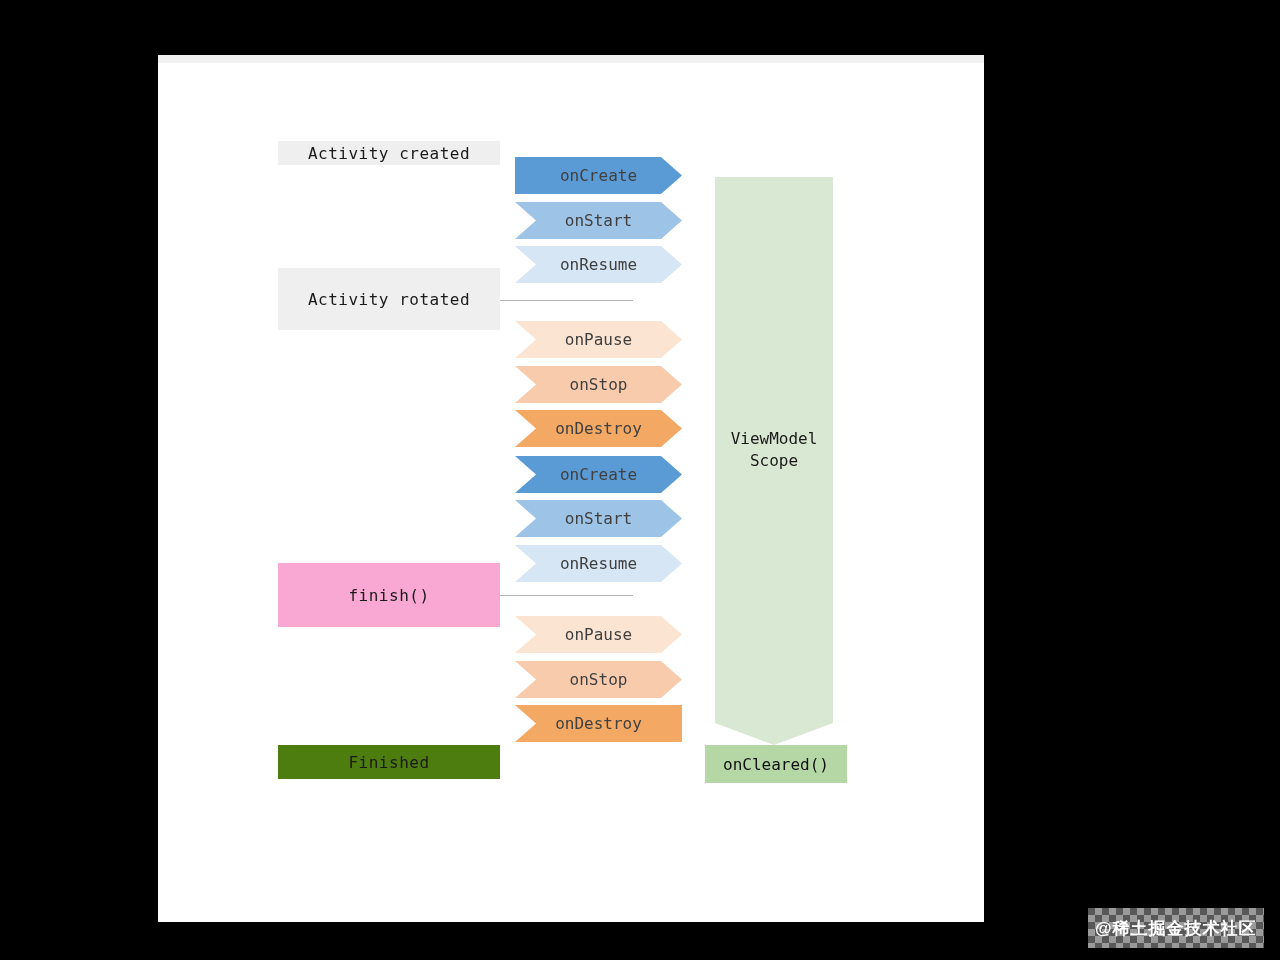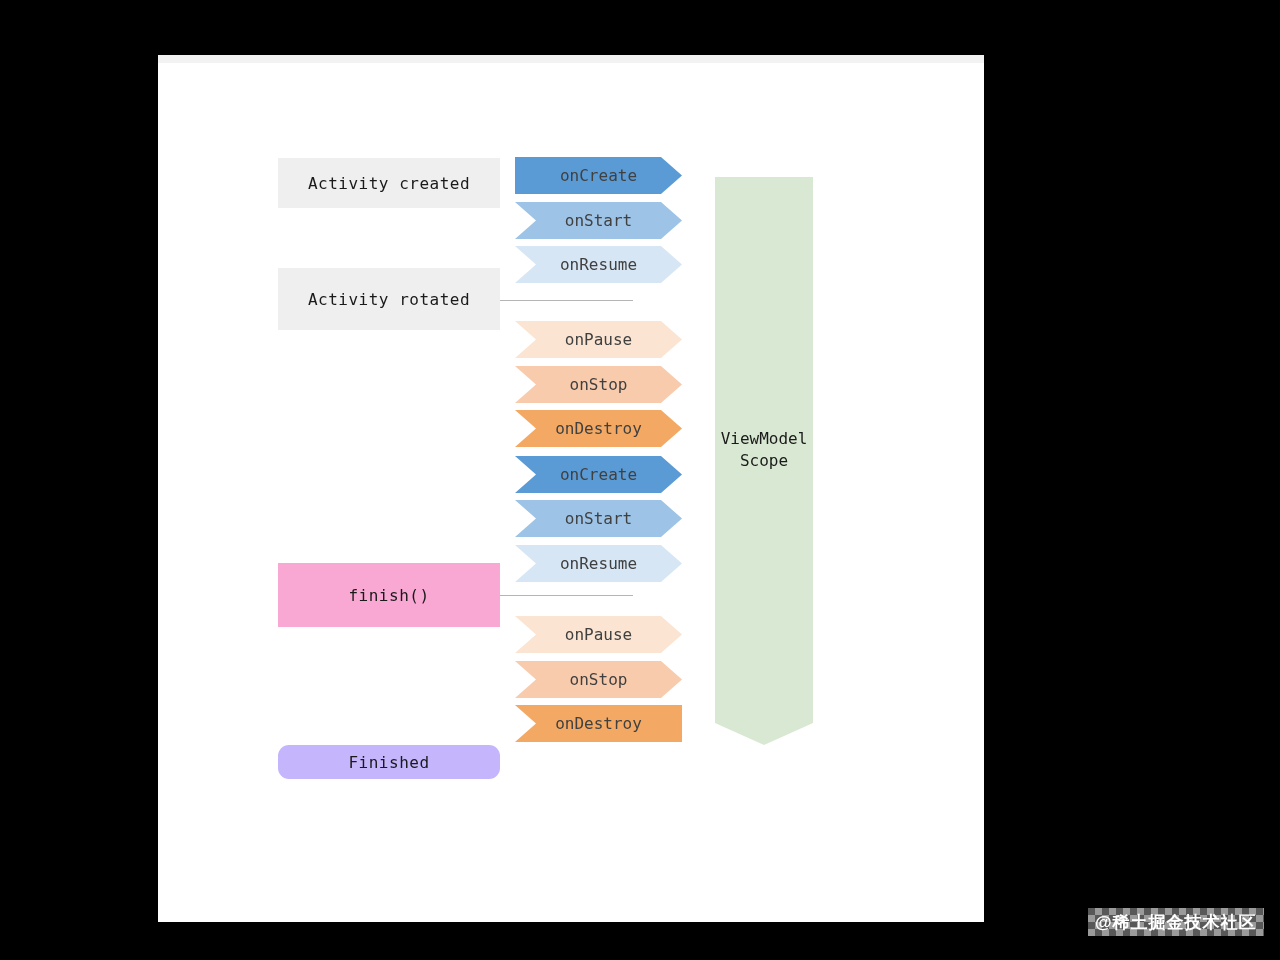--- a/index.html
+++ b/index.html
@@ -6,69 +6,69 @@
   html,body { width:1280px; height:960px; }
   body { background:#000; font-family:"DejaVu Sans Mono","Liberation Mono",monospace; }
   .canvas { position:relative; width:1280px; height:960px; background:#000; overflow:hidden; }
 
   .page { position:absolute; left:158px; top:55px; width:826px; height:867px; background:#ffffff; }
   .page-topstrip { position:absolute; left:0; top:0; width:100%; height:8px; background:#f2f2f2; }
 
   .state-box { position:absolute; left:120px; width:222px; background:#efefef;
                display:flex; align-items:center; justify-content:center;
                font-size:16px; color:#1a1a1a; letter-spacing:0.5px; }
-  .sb1 { top:103px; height:50px; }
+  .sb1 { top:86px; height:24px; }
   .sb2 { top:213px; height:62px; }
   .sb3 { top:508px; height:64px; }
   .sb4 { top:690px; height:34px; }
 
   .connector { position:absolute; left:342px; width:133px; height:1px; background:#b5b5b5; }
   .cn1 { top:245px; }
   .cn2 { top:540px; }
 
   .arrow { position:absolute; left:357px; width:167px; height:37px;
            display:flex; align-items:center; justify-content:center;
            font-size:16px; color:#404040; }
   .arrow--head { clip-path: polygon(0 0, calc(100% - 21px) 0, 100% 50%, calc(100% - 21px) 100%, 0 100%); }
   .arrow--mid  { clip-path: polygon(0 0, calc(100% - 21px) 0, 100% 50%, calc(100% - 21px) 100%, 0 100%, 21px 50%); }
   .arrow--tail { clip-path: polygon(0 0, 100% 0, 100% 100%, 0 100%, 21px 50%); }
   .r1  { top:102px; } .r2  { top:147px; } .r3  { top:191px; }
   .r4  { top:266px; } .r5  { top:311px; } .r6  { top:355px; }
   .r7  { top:401px; } .r8  { top:445px; } .r9  { top:490px; }
   .r10 { top:561px; } .r11 { top:606px; } .r12 { top:650px; }
 
-  .scope-arrow { position:absolute; left:557px; top:122px; width:98px; height:568px;
+  .scope-arrow { position:absolute; left:557px; top:122px; width:118px; height:568px;
                  clip-path: polygon(0 0, 100% 0, 100% 546px, 50% 100%, 0 546px); }
   .scope-body  { position:absolute; left:0; top:0; width:100%; height:546px;
                  display:flex; flex-direction:column; align-items:center; justify-content:center;
                  font-size:16px; line-height:22px; color:#1a1a1a; text-align:center; }
 
   .oncleared-box { position:absolute; left:547px; top:690px; width:142px; height:38px;
                    display:flex; align-items:center; justify-content:center;
                    font-size:16px; color:#111; }
 
-  .watermark { position:absolute; left:1088px; top:908px; height:28px; padding:8px 7px;
+  .watermark { position:absolute; left:1088px; top:908px; height:28px; padding:20px 7px;
                display:flex; align-items:center;
                font-family:"Liberation Sans","DejaVu Sans",sans-serif;
                font-size:17px; font-weight:bold; color:#ffffff; letter-spacing:1px;
                background:
                  repeating-conic-gradient(#9a9a9a 0% 25%, #585858 0% 50%);
                background-size:14px 14px; }
 </style>
 </head>
 <body>
 
 <div class="canvas">
   <div class="page">
     <div class="page-topstrip"></div>
 
     <div class="state-box sb1" style="background-color: rgb(239, 239, 239);">Activity created</div>
     <div class="state-box sb2" style="background-color: rgb(239, 239, 239);">Activity rotated</div>
     <div class="state-box sb3" style="background-color: #f9a8d4;">finish()</div>
-    <div class="state-box sb4" style="background-color: #c4b5fd; border-radius: 11px;">Finished</div>
+    <div class="state-box sb4" style="background-color: #4d7c0f;">Finished</div>
 
     <div class="connector cn1"></div>
     <div class="connector cn2"></div>
 
     <div class="arrow arrow--head r1" style="background-color: rgb(91, 155, 213);">onCreate</div>
     <div class="arrow arrow--mid  r2" style="background-color: rgb(157, 195, 230);">onStart</div>
     <div class="arrow arrow--mid  r3" style="background-color: rgb(215, 230, 244);">onResume</div>
     <div class="arrow arrow--mid  r4" style="background-color: rgb(251, 229, 210);">onPause</div>
     <div class="arrow arrow--mid  r5" style="background-color: rgb(248, 203, 173);">onStop</div>
     <div class="arrow arrow--mid  r6" style="background-color: rgb(243, 169, 99);">onDestroy</div>
@@ -79,16 +79,17 @@
     <div class="arrow arrow--mid  r11" style="background-color: rgb(248, 203, 173);">onStop</div>
     <div class="arrow arrow--tail r12" style="background-color: rgb(243, 169, 99);">onDestroy</div>
 
     <div class="scope-arrow" style="background-color: rgb(217, 232, 210);">
       <div class="scope-body">
         <span>ViewModel</span>
         <span>Scope</span>
       </div>
     </div>
 
+    <div class="oncleared-box" style="background-color: rgb(181, 215, 165);">onCleared()</div>
   </div>
 
   <div class="watermark">@稀土掘金技术社区</div>
 </div>
 
 </body></html>

